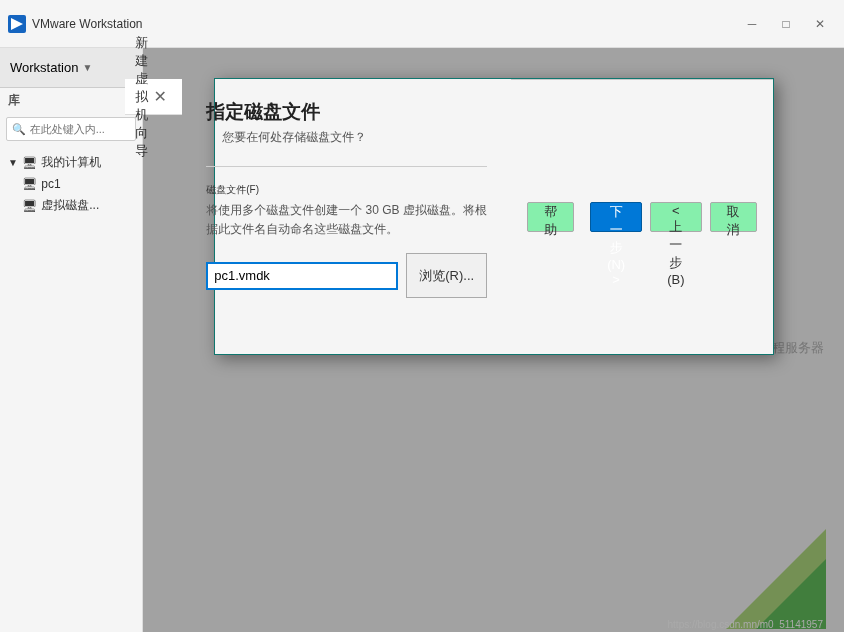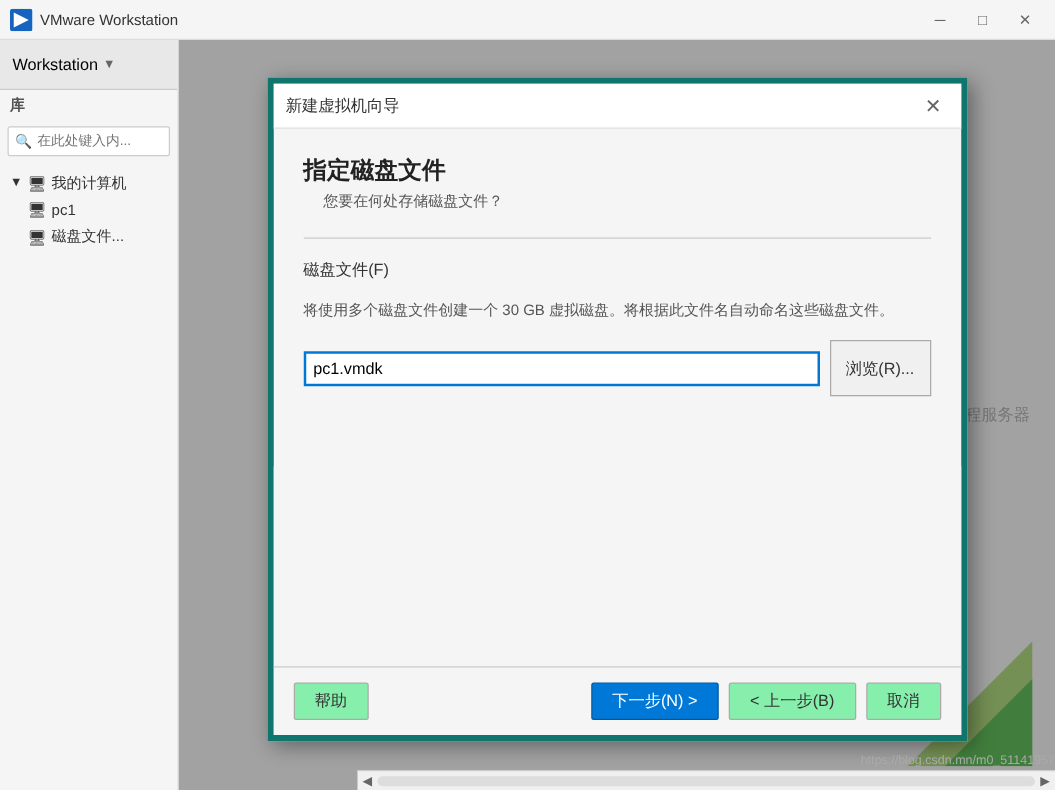--- a/index.html
+++ b/index.html
@@ -8,21 +8,21 @@
       height: 632px;
       background: #f0f0f0;
       font-family: "Microsoft YaHei", "SimHei", sans-serif;
       font-size: 13px;
       overflow: hidden;
       position: relative;
     }
 
     
     .titlebar {
-      height: 32px;
+      height: 48px;
       background: #f5f5f5;
       border-bottom: 1px solid #ddd;
       display: flex;
       align-items: center;
       padding: 0 8px;
       gap: 6px;
     }
     .titlebar-icon {
       width: 18px;
       height: 18px;
@@ -136,25 +136,25 @@
       background: rgba(0,0,0,0.3);
       display: flex;
       align-items: flex-start;
       justify-content: center;
       padding-top: 30px;
     }
 
     
     .dialog {
       background: #f5f5f5;
-      border: 5px solid #0f766e;
+      border: 1px solid #0f766e;
       box-shadow: 4px 4px 16px rgba(0,0,0,0.4);
       width: 560px;
       display: flex;
-      flex-direction: column;
+      justify-content: flex-end;
     }
     .dialog-titlebar {
       background: #ffffff;
       height: 36px;
       display: flex;
       align-items: center;
       padding: 0 10px;
       border-bottom: 1px solid #ddd;
     }
     .dialog-title-text {
@@ -195,23 +195,23 @@
       padding-left: 16px;
     }
 
     .dialog-divider {
       border: none;
       border-top: 1px solid #ccc;
       margin-bottom: 16px;
     }
 
     .field-label {
-      font-size: 13px;
-      color: #333;
-      margin-bottom: 14px;
+      font-size: 10px;
+      color: #333;
+      margin-bottom: 4px;
     }
 
     .field-description {
       font-size: 12px;
       color: #555;
       line-height: 1.6;
       margin-bottom: 14px;
     }
 
     .file-input-row {
@@ -299,21 +299,21 @@
       flex: 1;
       height: 8px;
       background: #ddd;
       border-radius: 4px;
     }
 
     
     .watermark {
       position: absolute;
       bottom: 18px;
-      right: 0;
+      right: 21px;
       font-size: 10px;
       color: #aaa;
     }
   </style>
 </head>
 <body>
 
 <div class="titlebar">
   <div class="titlebar-icon">
     <svg width="18" height="18" viewBox="0 0 18 18">
@@ -346,21 +346,21 @@
         <span style="font-size:10px;">▼</span>
         <span>🖥</span>
         <span>我的计算机</span>
       </div>
       <div class="sidebar-tree-item sidebar-tree-child">
         <span>🖥</span>
         <span>pc1</span>
       </div>
       <div class="sidebar-tree-item sidebar-tree-child">
         <span>🖥</span>
-        <span>磁盘文件...</span>
+        <span>虚拟磁盘...</span>
       </div>
     </div>
   </div>
 
   <div class="content-area">
 
     <div style="position:absolute; right:80px; top:38%; display:flex; flex-direction:column; align-items:center;">
       <div style="font-size:40px; color:#c8c8c8; line-height:1;">→</div>
       <div style="font-size:40px; color:#c8c8c8; line-height:1;">←</div>
     </div>

